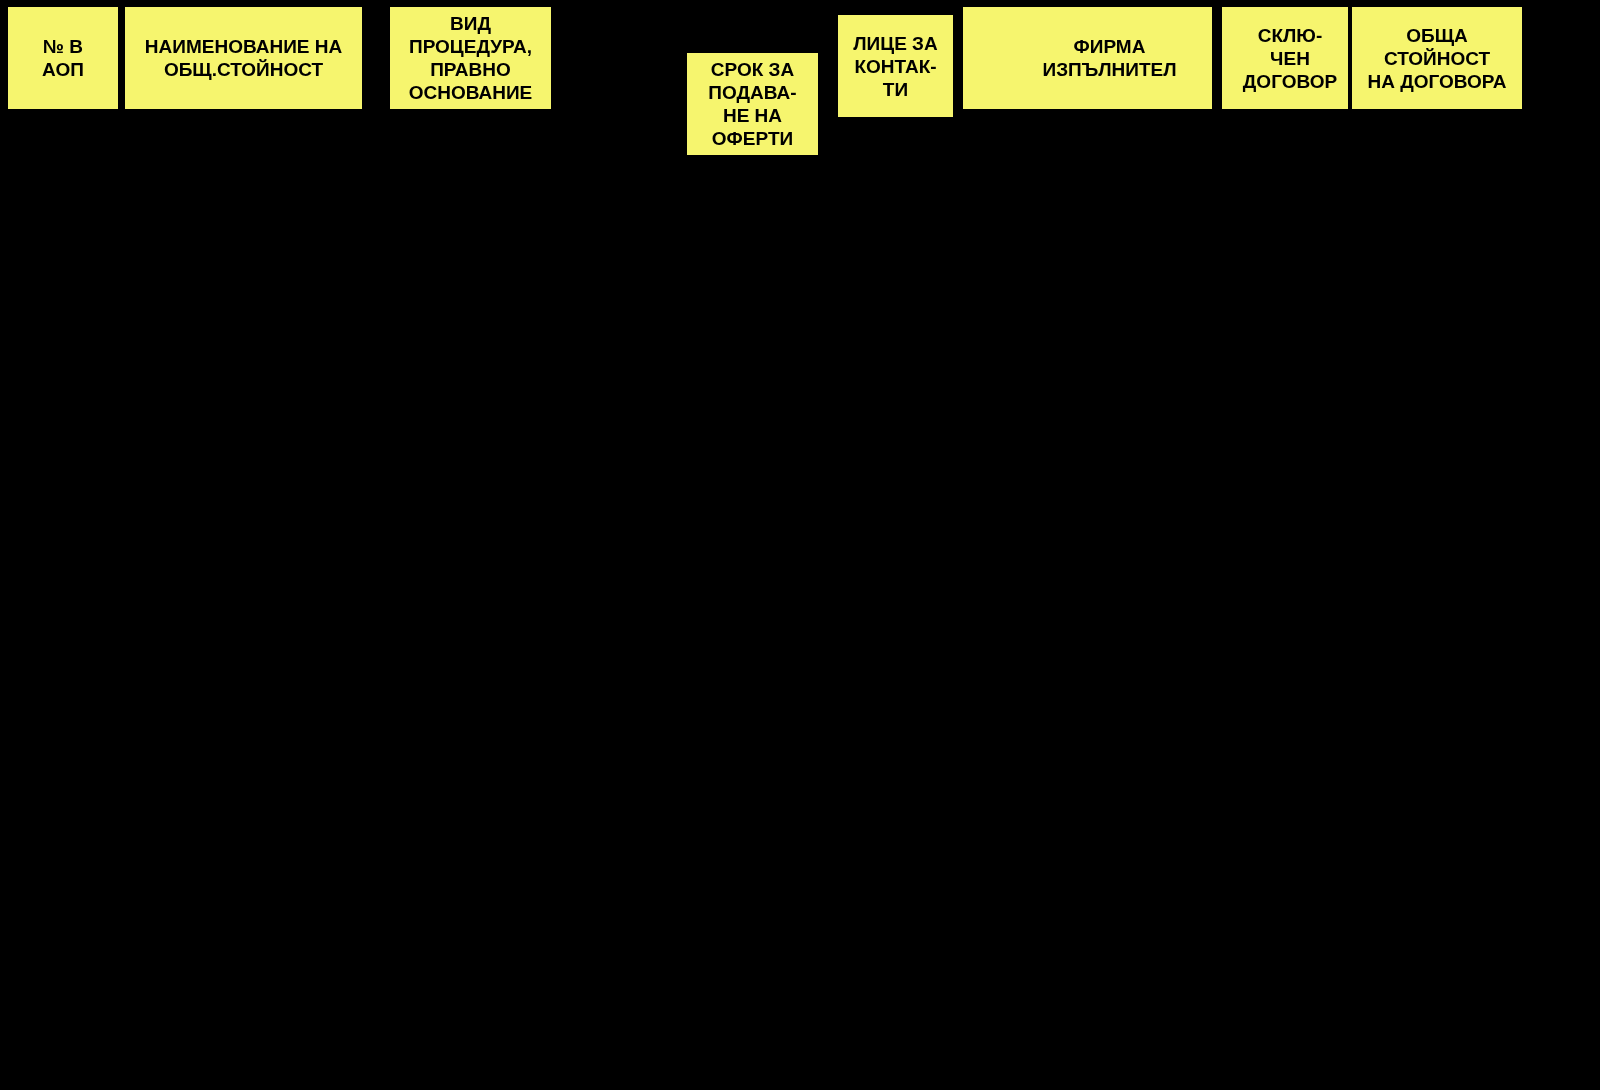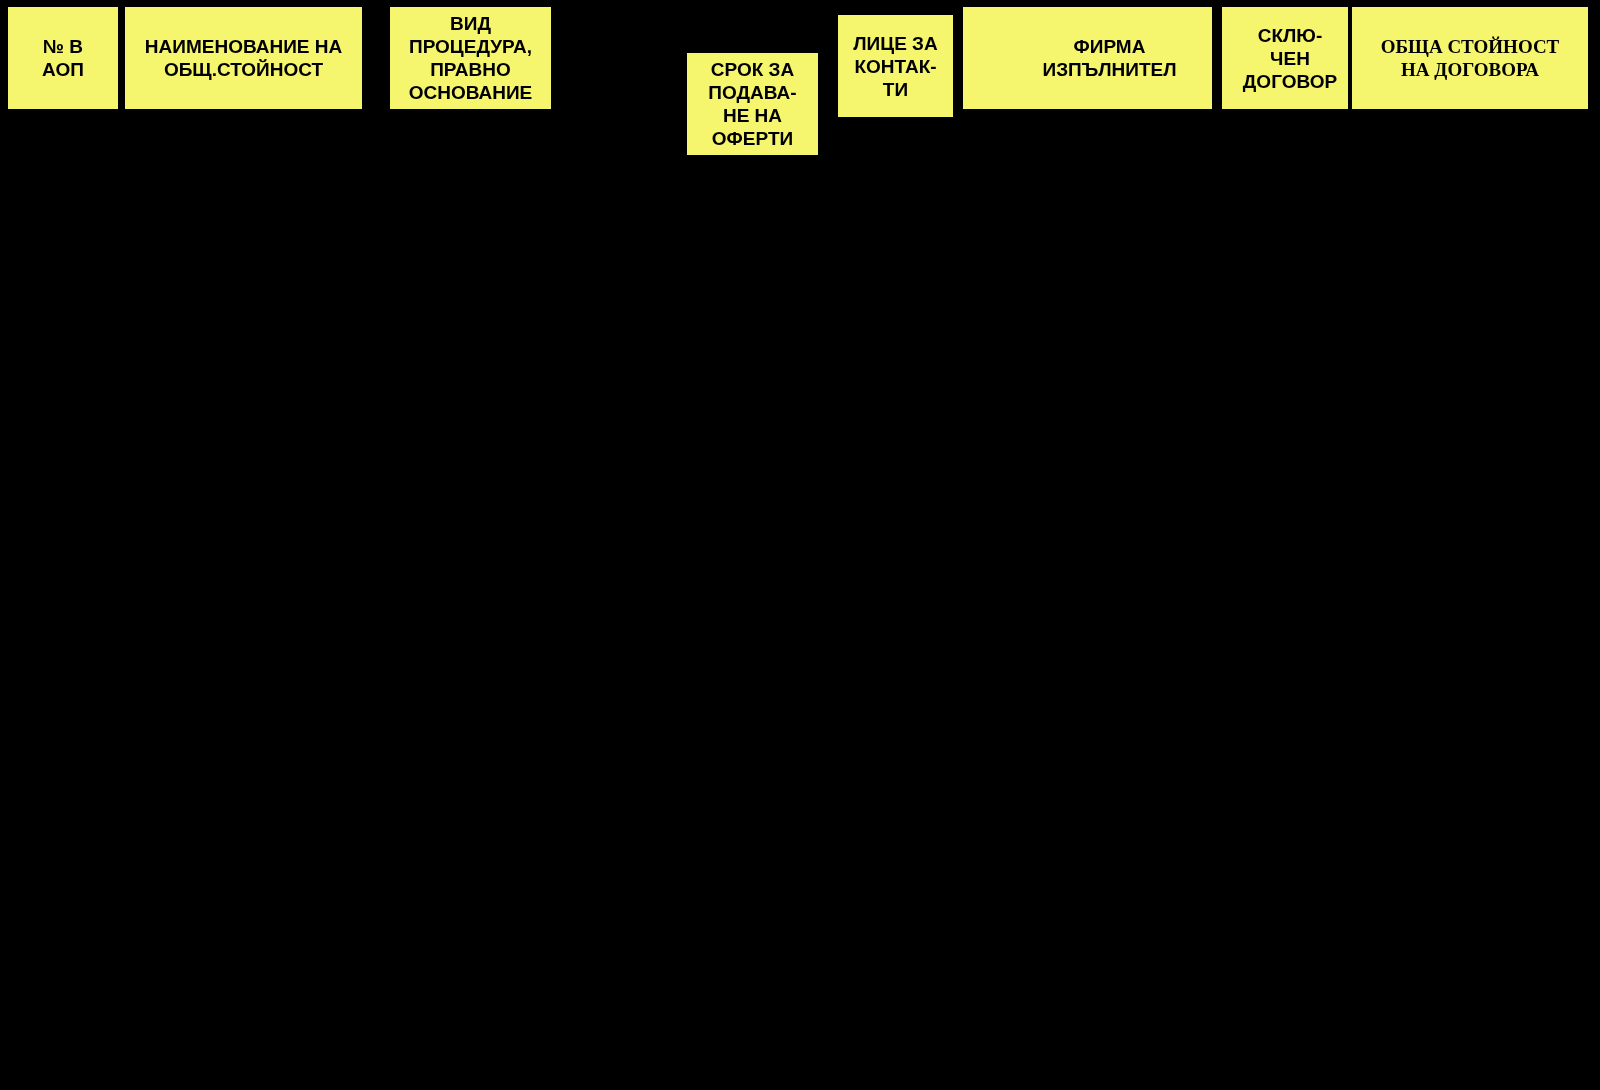--- a/index.html
+++ b/index.html
@@ -38,21 +38,21 @@
   }
   
   .c1{left:8px;   width:110px;}
   .c2{left:125px; width:237px;}
   .c3{left:390px; width:161px;}
   .c4{left:573px; width:104px;}
   .c5{left:687px; width:131px;margin-top:46px;}
   .c6{left:838px; width:115px;margin-top:8px;}
   .c7{left:963px; width:249px;padding-left:44px;}
   .c8{left:1222px;width:126px;padding-left:10px;}
-  .c9{left:1352px;width:236px;font-family:Liberation Serif, serif;}
+  .c9{left:1352px;width:170px;}
 </style>
 </head>
 <body>
 
 <div class="page">
   <div class="header-row">
     <div class="cell c1">№ В
 АОП</div>
     <div class="cell c2">НАИМЕНОВАНИЕ НА
 ОБЩ.СТОЙНОСТ</div>

